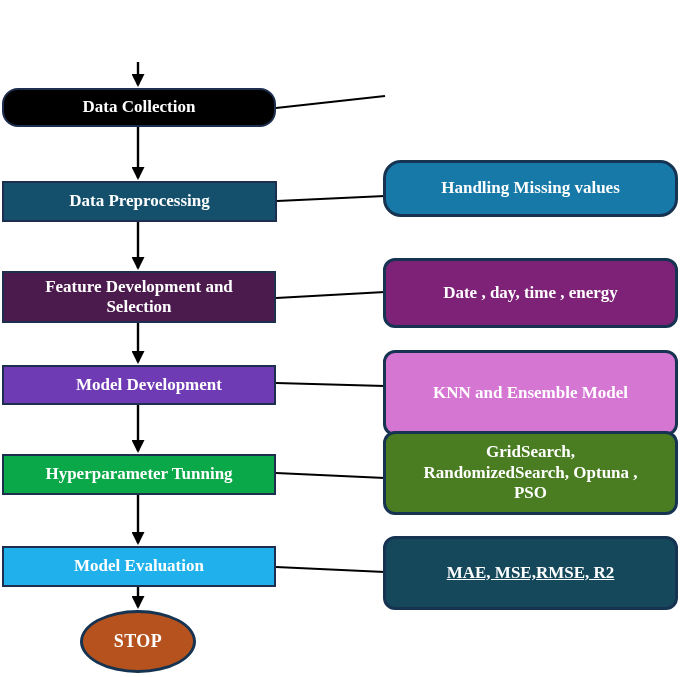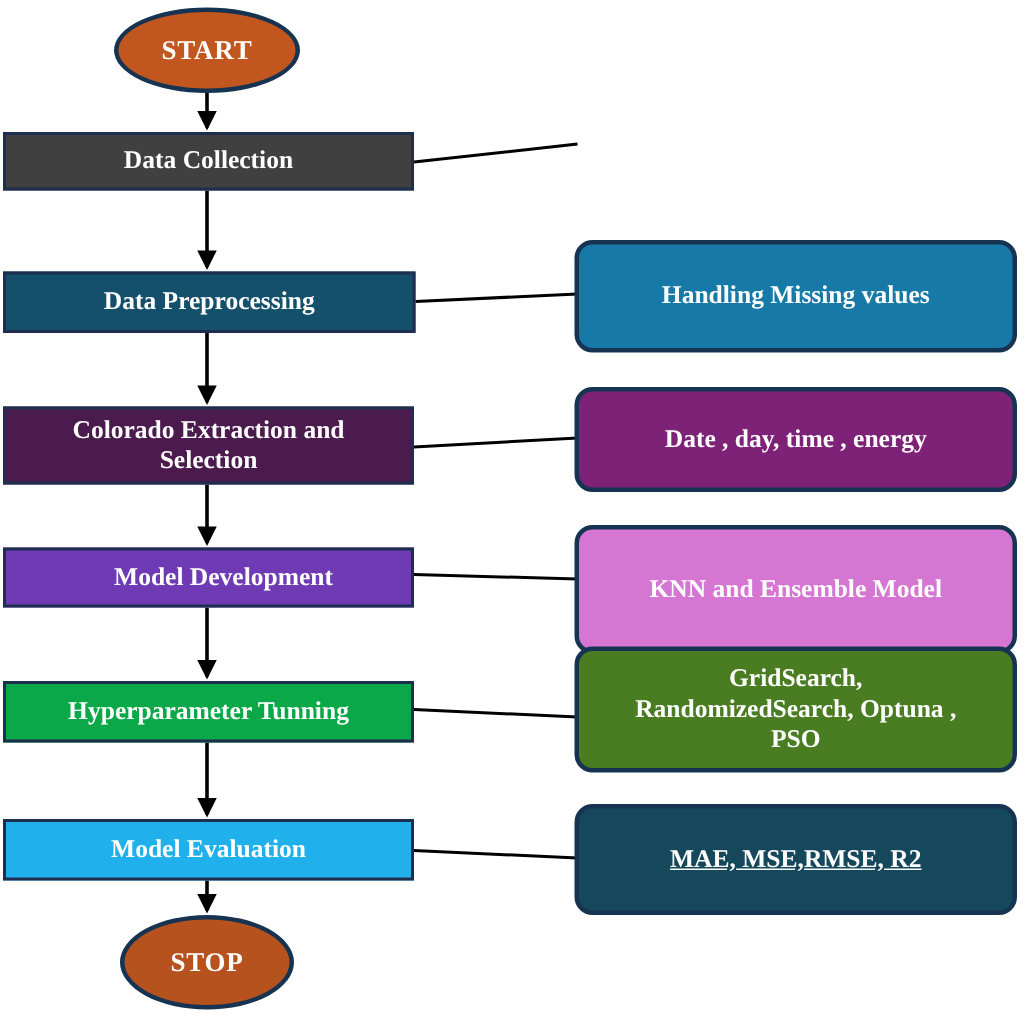--- a/index.html
+++ b/index.html
@@ -55,21 +55,21 @@
   #stop   { left: 80px;  top: 610px; width: 116px; height: 63px; }
 
   #step-0 { top: 88px;  height: 39px; }
   #step-1 { top: 181px; height: 41px; width: 275px; }
   #step-2 { top: 271px; height: 52px; }
   #step-3 { top: 365px; height: 40px; padding-left: 48px; }
   #step-4 { top: 454px; height: 41px; }
   #step-5 { top: 546px; height: 41px; }
 
   #ann-0 { top: 60px;  height: 70px; }
-  #ann-1 { top: 160px; height: 75px; }
+  #ann-1 { top: 160px; height: 57px; border-radius: 18px; }
   #ann-2 { top: 258px; height: 70px; }
   #ann-3 { top: 350px; height: 86px; }
   #ann-4 { top: 431px; height: 84px; }
   #ann-5 { top: 536px; height: 74px; }
 </style>
 </head>
 <body>
 
 <div class="canvas">
 
@@ -89,26 +89,25 @@
     <line x1="138" y1="587" x2="138" y2="607" stroke="#000" stroke-width="2.4" marker-end="url(#arrowhead)"></line>
 
     <line x1="276" y1="108" x2="385" y2="96" stroke="#000" stroke-width="2"></line>
     <line x1="277" y1="201" x2="385" y2="196" stroke="#000" stroke-width="2"></line>
     <line x1="276" y1="298" x2="385" y2="292" stroke="#000" stroke-width="2"></line>
     <line x1="276" y1="383" x2="385" y2="386" stroke="#000" stroke-width="2"></line>
     <line x1="276" y1="473" x2="385" y2="478" stroke="#000" stroke-width="2"></line>
     <line x1="276" y1="567" x2="385" y2="572" stroke="#000" stroke-width="2"></line>
   </svg>
 
-  <div id="start" class="node terminal" style="background-color: rgb(193, 87, 31);">START</div>
   <div id="stop" class="node terminal" style="background-color: rgb(181, 82, 30);">STOP</div>
 
-  <div id="step-0" class="node left-box" style="background-color: #404040;">Data Collection</div>
+  <div id="step-0" class="node left-box" style="background-color: #000000; border-radius: 16px;">Data Collection</div>
   <div id="step-1" class="node left-box" style="background-color: rgb(20, 80, 107);">Data Preprocessing</div>
-  <div id="step-2" class="node left-box multiline" style="background-color: rgb(75, 27, 77);">Colorado Extraction and
+  <div id="step-2" class="node left-box multiline" style="background-color: rgb(75, 27, 77);">Feature Development and
 Selection</div>
   <div id="step-3" class="node left-box" style="background-color: rgb(111, 59, 181);">Model Development</div>
   <div id="step-4" class="node left-box" style="background-color: rgb(10, 168, 72);">Hyperparameter Tunning</div>
   <div id="step-5" class="node left-box" style="background-color: rgb(32, 177, 236);">Model Evaluation</div>
 
   <div id="ann-1" class="node right-box" style="background-color: rgb(23, 121, 168);">Handling Missing values</div>
   <div id="ann-2" class="node right-box" style="background-color: rgb(125, 34, 119);">Date , day, time , energy</div>
   <div id="ann-3" class="node right-box" style="background-color: rgb(212, 118, 210);">KNN and Ensemble Model</div>
   <div id="ann-4" class="node right-box multiline" style="background-color: rgb(74, 125, 34);">GridSearch,
 RandomizedSearch, Optuna ,

